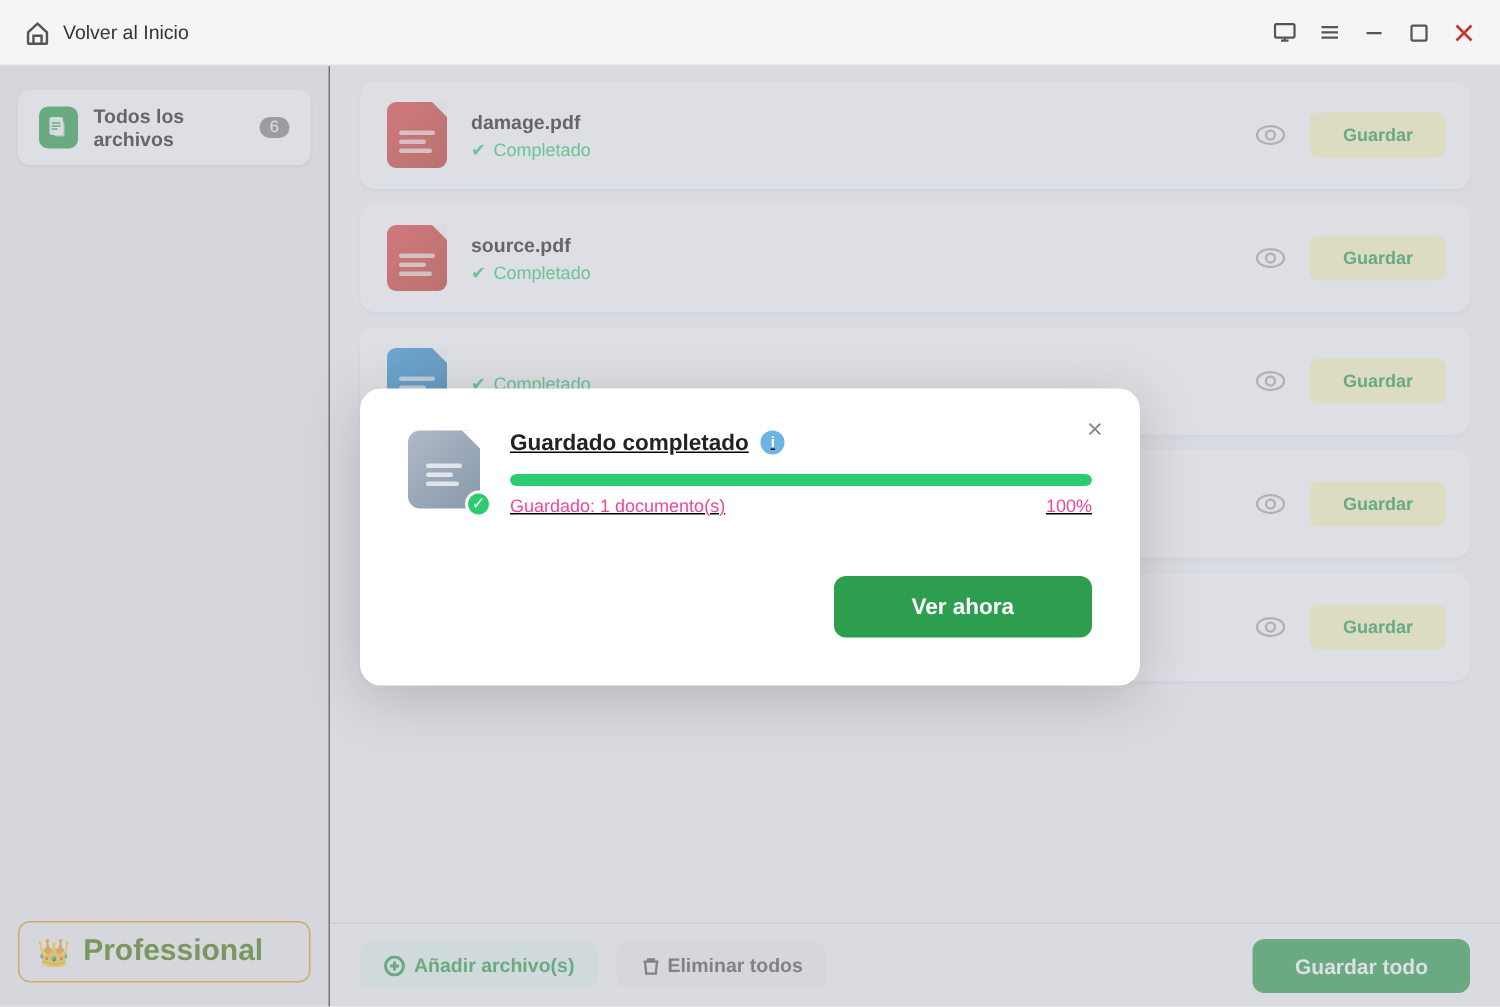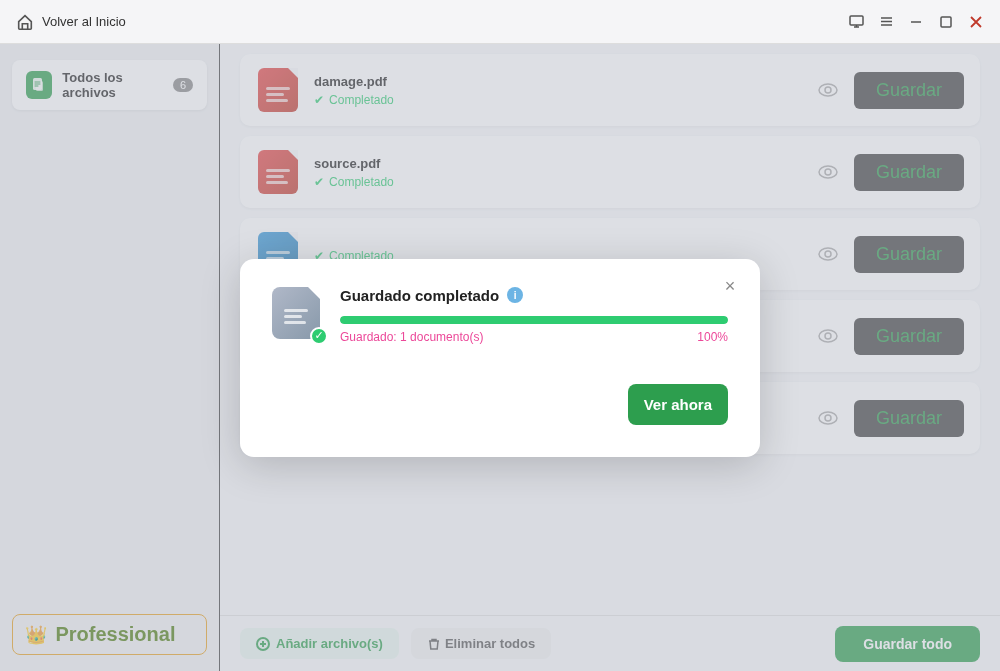--- a/index.html
+++ b/index.html
@@ -251,27 +251,27 @@
       background: none;
       border: none;
       cursor: pointer;
       color: #888;
       font-size: 18px;
       padding: 4px;
       display: flex;
       align-items: center;
     }
     .save-btn {
-      background: #404040;
+      background: #fef9c3;
       color: #2d9e4e;
       border: none;
       border-radius: 6px;
       padding: 8px 22px;
-      font-size: 18px;
-      font-weight: 400;
+      font-size: 12px;
+      font-weight: 700;
       cursor: pointer;
     }
 
     
     .bottom-bar {
       position: absolute;
       bottom: 0;
       left: 220px;
       right: 0;
       height: 56px;
@@ -409,20 +409,21 @@
       border-radius: 50%;
       display: flex;
       align-items: center;
       justify-content: center;
       color: #fff;
       font-size: 11px;
       border: 2px solid #fff;
     }
     .modal-info {
       flex: 1;
+      text-decoration: underline;
     }
     .modal-title-row {
       display: flex;
       align-items: center;
       gap: 8px;
       margin-bottom: 12px;
     }
     .modal-title {
       font-size: 15px;
       font-weight: 700;
@@ -465,21 +466,21 @@
       display: flex;
       justify-content: flex-end;
       margin-top: 24px;
       width: 100%;
     }
     .view-now-btn {
       background: #2d9e4e;
       color: #fff;
       border: none;
       border-radius: 8px;
-      padding: 12px 16px;
+      padding: 12px 52px;
       font-size: 15px;
       font-weight: 700;
       cursor: pointer;
     }
 
     
     .file-lines {
       display: flex;
       flex-direction: column;
       gap: 3px;

